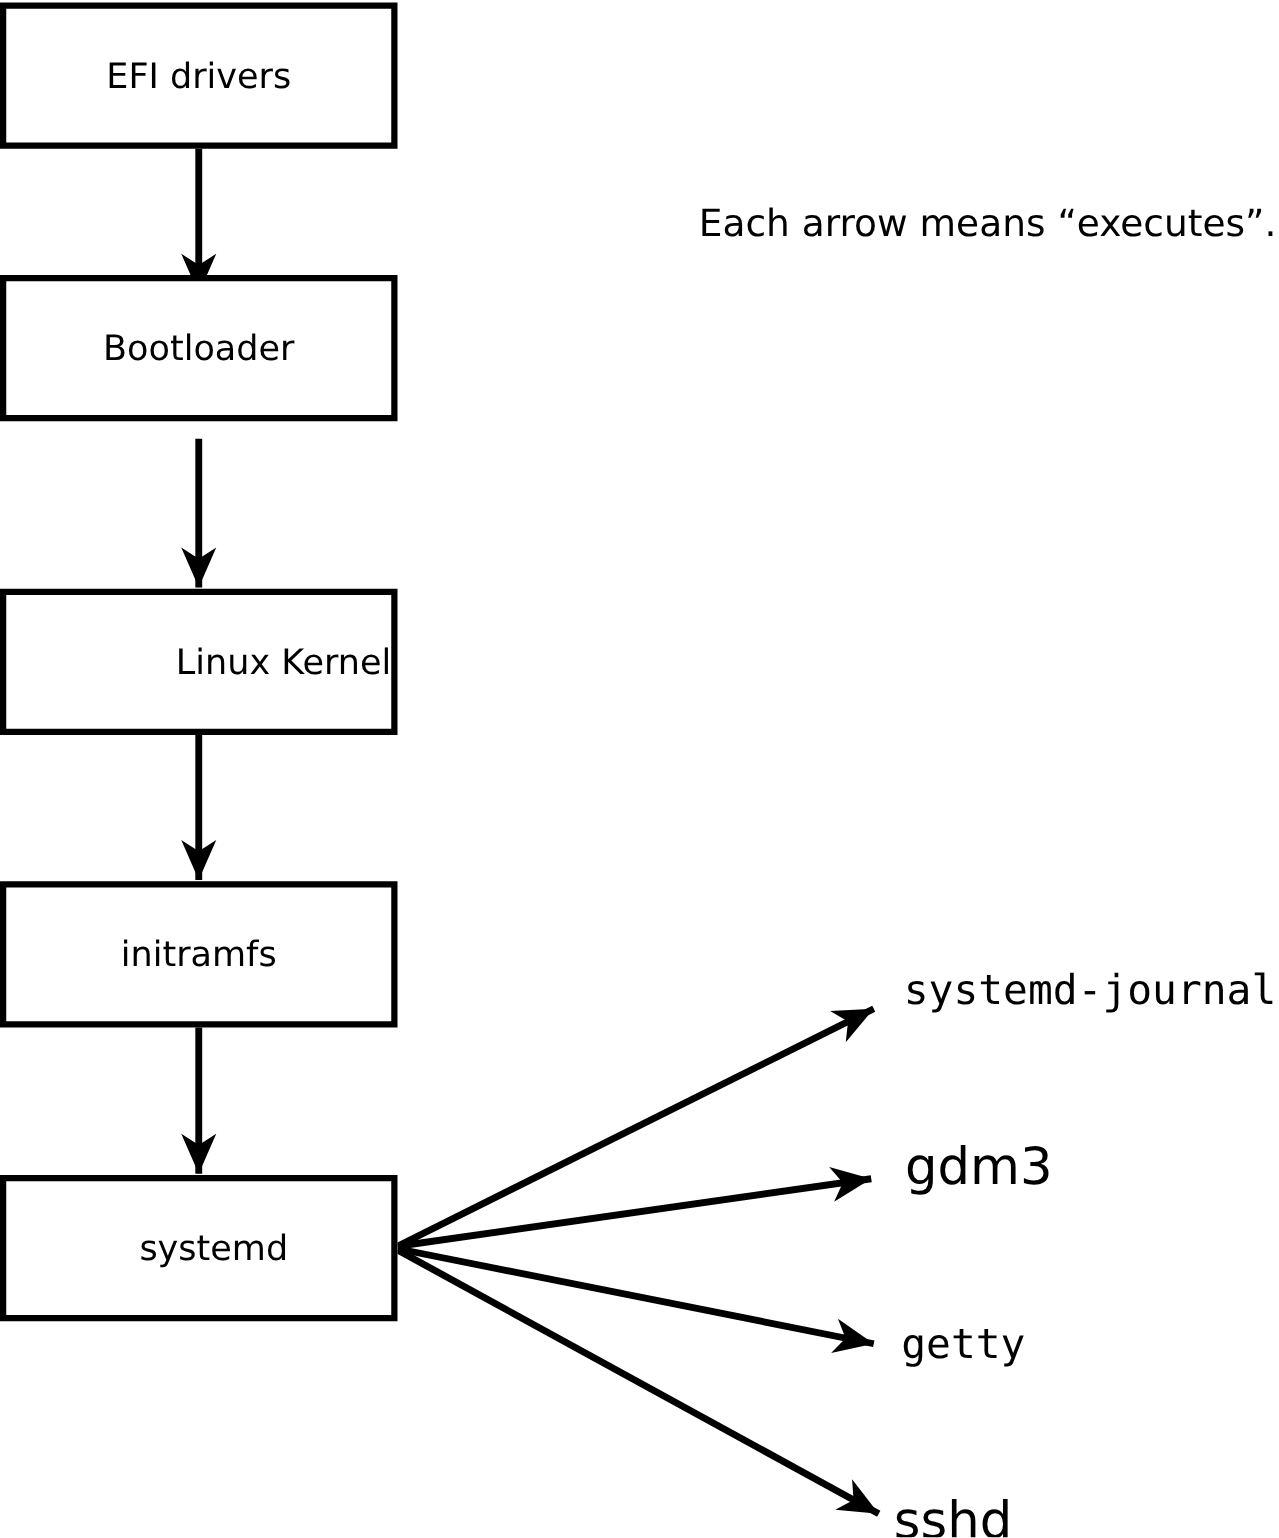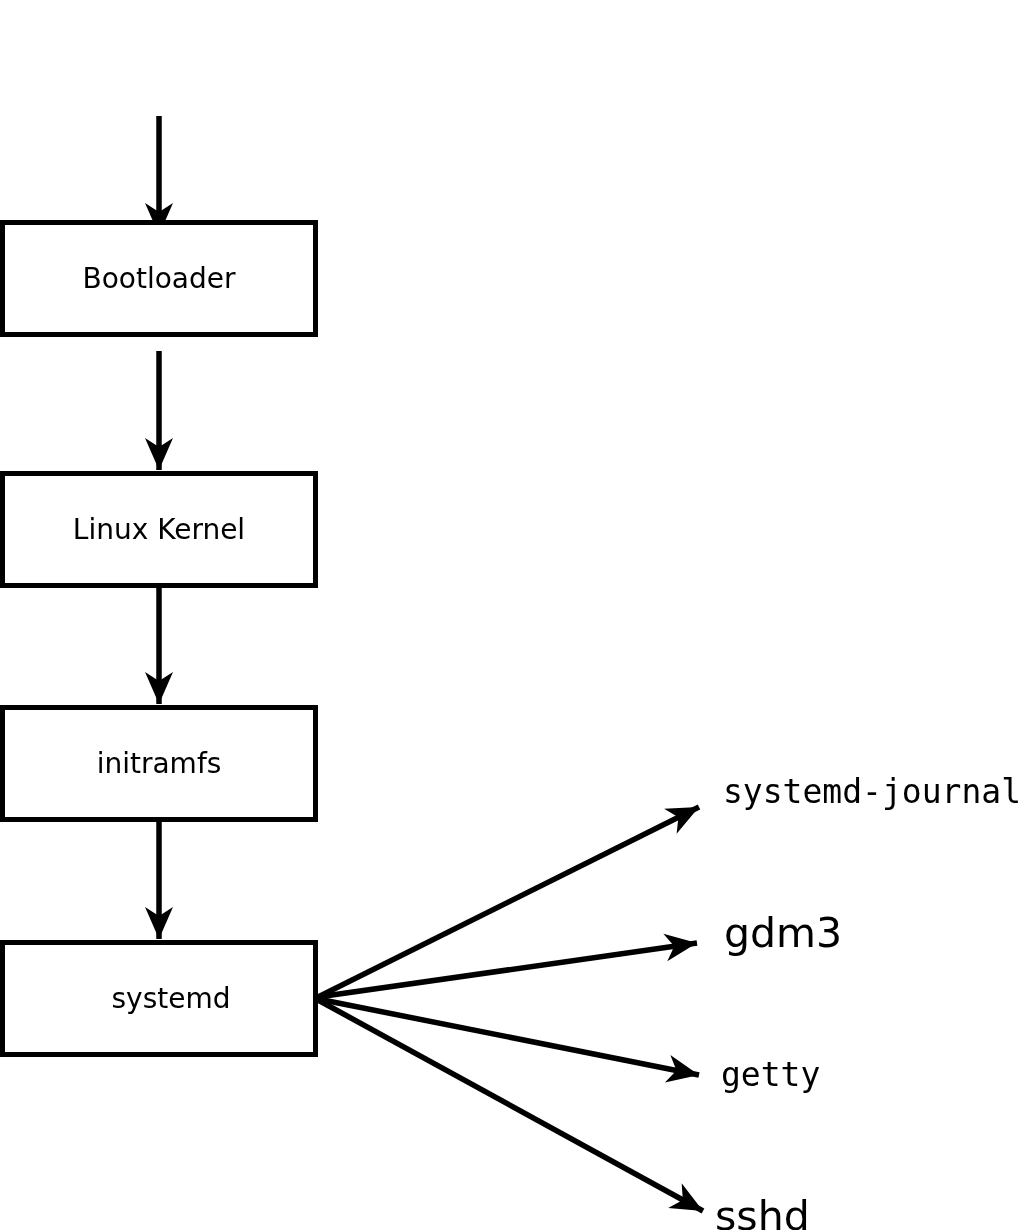--- a/index.html
+++ b/index.html
@@ -36,21 +36,21 @@
     background: var(--paper);
     display: flex;
     align-items: center;
     justify-content: center;
     font-size: 28px;
     line-height: 1;
     color: var(--ink);
   }
   .box-1 { top: 2px; }
   .box-2 { top: 220px; }
-  .box-3 { top: 471px; }
+  .box-3 { top: 471px; justify-content: flex-end; }
   .box-4 { top: 705px; }
   .box-5 { top: 940px; padding-left: 24px; }
   .spawn-label {
     position: absolute;
     font-size: 41px;
     line-height: 1;
     white-space: nowrap;
     color: var(--ink);
   }
   .mono {
@@ -87,32 +87,36 @@
     <line x1="159" y1="351" x2="159" y2="470" marker-end="url(#ah)"></line>
     <line x1="159" y1="586" x2="159" y2="704" marker-end="url(#ah)"></line>
     <line x1="159" y1="820" x2="159" y2="939" marker-end="url(#ah)"></line>
 
     <line x1="318" y1="997" x2="699" y2="807" marker-end="url(#ah)"></line>
     <line x1="318" y1="997" x2="697" y2="943" marker-end="url(#ah)"></line>
     <line x1="318" y1="999" x2="699" y2="1075" marker-end="url(#ah)"></line>
     <line x1="318" y1="1000" x2="703" y2="1211" marker-end="url(#ah)"></line>
   </svg>
 
+  <div class="flow-box box-1">
+    <span>EFI drivers</span>
+  </div>
   <div class="flow-box box-2">
     <span>Bootloader</span>
   </div>
   <div class="flow-box box-3">
     <span>Linux Kernel</span>
   </div>
   <div class="flow-box box-4">
     <span>initramfs</span>
   </div>
   <div class="flow-box box-5">
     <span>systemd</span>
   </div>
 
   <div class="spawn-label mono label-journal">systemd-journal</div>
   <div class="spawn-label label-gdm3">gdm3</div>
   <div class="spawn-label mono label-getty">getty</div>
   <div class="spawn-label label-sshd">sshd</div>
 
+  <div class="caption">Each arrow means “executes”.</div>
 
 </div>
 
 </body></html>

